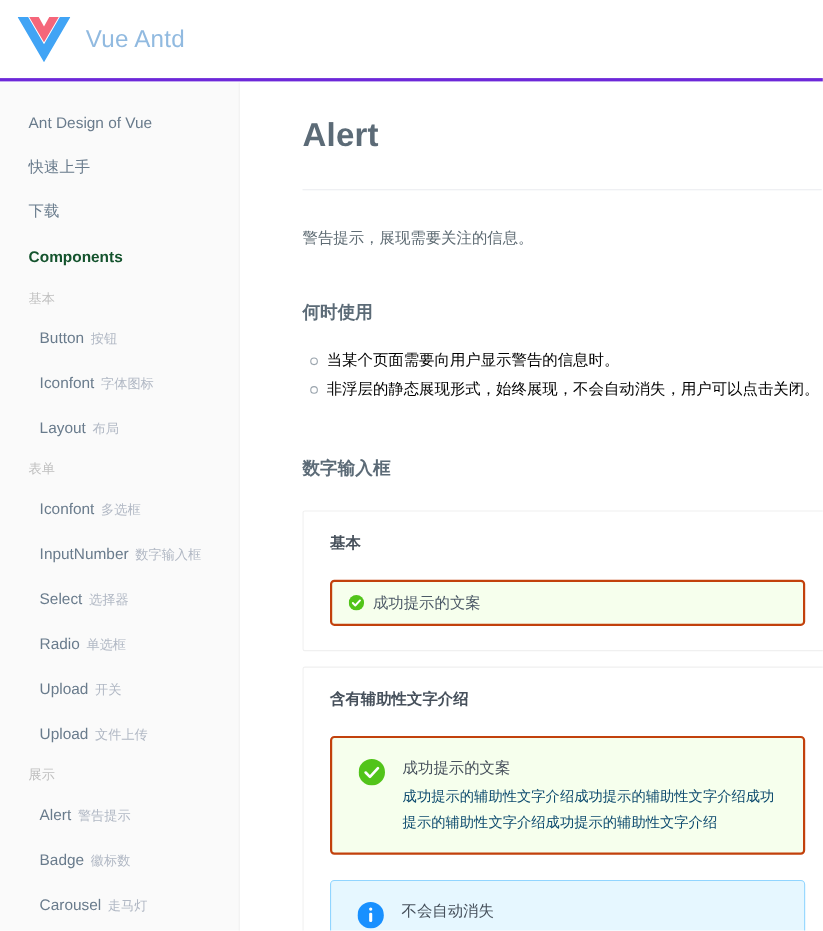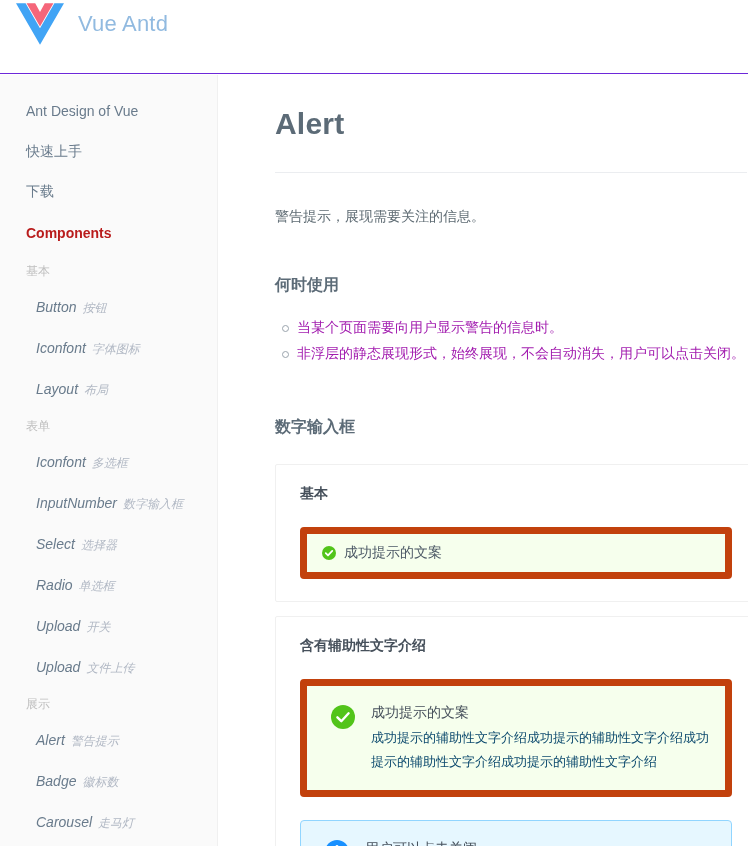--- a/index.html
+++ b/index.html
@@ -11,23 +11,23 @@
     font-family: "Liberation Sans", "DejaVu Sans", sans-serif;
     -webkit-font-smoothing: antialiased;
   }
 
   
   .header {
     position: absolute;
     top: 0; left: 0;
     width: 748px; height: 74px;
     background: #fff;
-    border-bottom: 1px solid #6d28d9;
+    border-bottom: 3px solid #6d28d9;
     display: flex;
-    align-items: flex-start;
+    align-items: center;
   }
   .logo-wrap {
     display: flex;
     align-items: center;
     padding-left: 16px;
     text-decoration: none;
   }
   .logo-mark {
     width: 48px; height: 48px;
     display: block;
@@ -60,39 +60,38 @@
     color: #697b8c;
     line-height: 24px;
     text-decoration: none;
     white-space: nowrap;
   }
   .nav-section-title {
     display: block;
     padding: 10px 0 10px 26px;
     font-size: 14px;
     font-weight: bold;
-    color: #b91c1c;
+    color: #14532d;
     line-height: 24px;
   }
   .nav-group-label {
     display: block;
     padding: 6px 0 6px 26px;
     font-size: 12px;
     color: #bfbfbf;
     line-height: 20px;
   }
   .nav-item {
     display: block;
     padding: 8px 0 8px 36px;
     font-size: 14px;
     color: #697b8c;
     line-height: 24px;
     text-decoration: none;
     white-space: nowrap;
-    font-style: italic;
   }
   .nav-item .cn {
     font-size: 12px;
     color: #b1b8c4;
     margin-left: 6px;
   }
 
   
   .main {
     position: absolute;
@@ -136,21 +135,21 @@
   }
   .bullets {
     list-style: none;
     margin: 15px 0 0 0;
     padding: 0;
   }
   .bullets li {
     position: relative;
     padding-left: 22px;
     font-size: 14px;
-    color: #a21caf;
+    color: #000000;
     line-height: 26px;
   }
   .bullets li::before {
     content: "";
     position: absolute;
     left: 7px; top: 11px;
     width: 5px; height: 5px;
     border: 1px solid #9aa4ad;
     border-radius: 50%;
     background: transparent;
@@ -179,22 +178,21 @@
   .alert {
     display: flex;
     align-items: flex-start;
     border-radius: 4px;
     margin-top: 23px;
     padding: 8px 15px;
     position: relative;
   }
   .alert-success {
     background: #f6ffed;
-    border: 7px solid #c2410c;
-    font-family: Liberation Mono, monospace;
+    border: 2px solid #c2410c;
   }
   .alert-info {
     background: #e6f7ff;
     border: 1px solid #91d5ff;
   }
   .alert-simple { padding: 8px 15px; align-items: center; }
   .alert-desc-type { padding: 15px 15px 15px 24px; }
 
   .alert-icon-sm {
     width: 14px; height: 14px;
@@ -301,20 +299,20 @@
               <div class="alert-desc">成功提示的辅助性文字介绍成功提示的辅助性文字介绍成功提示的辅助性文字介绍成功提示的辅助性文字介绍</div>
             </div>
           </div>
           <div class="alert alert-info alert-desc-type">
             <svg viewBox="0 0 24 24" class="alert-icon-lg">
               <circle cx="12" cy="12" r="12" fill="#1890ff"></circle>
               <circle cx="12" cy="6.4" r="1.5" fill="#ffffff"></circle>
               <rect x="10.6" y="9.8" width="2.8" height="8.4" rx="1.2" fill="#ffffff"></rect>
             </svg>
             <div class="alert-body">
-              <div class="alert-msg-lg">用户可以点击关闭</div>
+              <div class="alert-msg-lg">不会自动消失</div>
               <div class="alert-desc">消息提示的辅助性文字介绍消息提示的辅助性文字介绍消息提示的辅助性文字介绍</div>
             </div>
           </div>
         </div>
       </div>
   </div>
 </div>
 
 </body></html>

